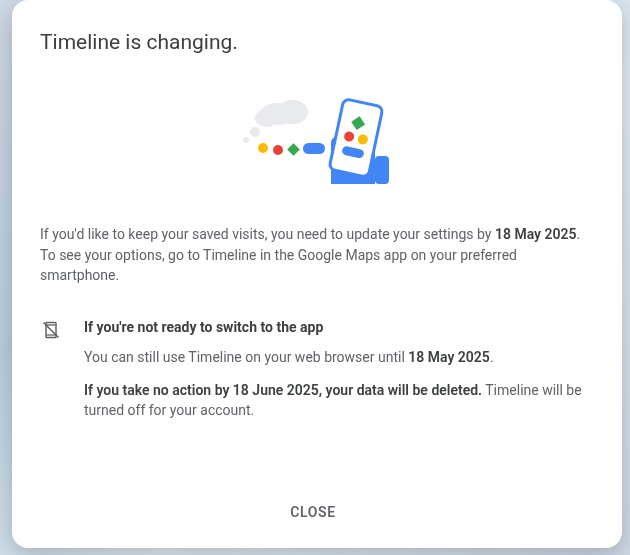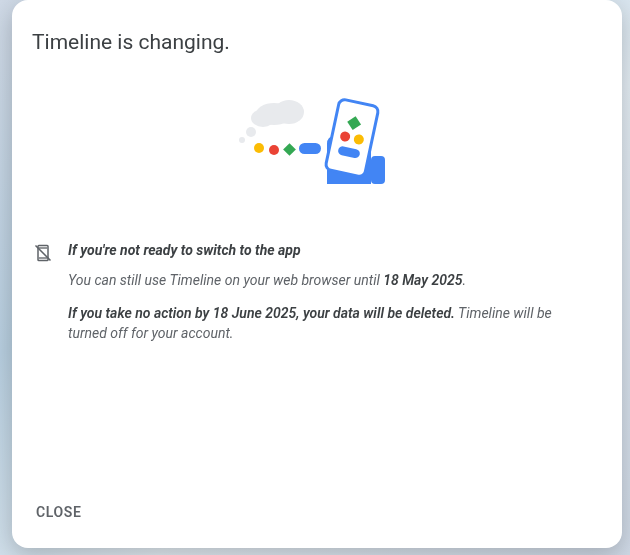--- a/index.html
+++ b/index.html
@@ -18,21 +18,21 @@
     }
     .dialog {
       position: absolute;
       top: 0;
       left: 12px;
       right: 8px;
       bottom: 7px;
       background: #fff;
       border-radius: 16px;
       box-shadow: 0 8px 24px rgba(0,0,0,0.22);
-      padding: 28px 36px 22px 20px;
+      padding: 28px 36px 22px 28px;
       display: flex;
       flex-direction: column;
       color: #3c4043;
     }
     .title-block {
       margin-bottom: 14px;
     }
     .title-line {
       font-size: 21px;
       font-weight: 400;
@@ -45,23 +45,22 @@
     }
     .para {
       font-size: 14px;
       line-height: 1.45;
       color: #5f6368;
       margin-bottom: 16px;
     }
     .para b { color: #3c4043; font-weight: 600; }
     .section-row {
       display: flex;
-      gap: 14px;
+      gap: 22px;
       margin-top: 18px;
-      font-style: italic;
     }
     .section-icon {
       flex-shrink: 0;
       width: 22px;
       height: 22px;
       display: flex;
       align-items: center;
       justify-content: center;
     }
     .section-body { flex: 1; }
@@ -74,21 +73,21 @@
     .sec-text {
       font-size: 14px;
       line-height: 1.45;
       color: #5f6368;
       margin-bottom: 12px;
     }
     .sec-text b { color: #3c4043; font-weight: 600; }
     .actions {
       margin-top: auto;
       display: flex;
-      justify-content: space-between;
+      justify-content: center;
       gap: 20px;
       padding-top: 10px;
     }
     .btn {
       background: none;
       border: none;
       font-family: inherit;
       font-size: 14px;
       font-weight: 600;
       letter-spacing: 0.6px;
@@ -134,20 +133,23 @@
         <g transform="rotate(12 133 42)">
           <rect x="127" y="22" width="10" height="10" transform="rotate(45 132 27)" fill="#34a853"></rect>
           <circle cx="126" cy="42" r="5" fill="#ea4335"></circle>
           <circle cx="140" cy="42" r="5" fill="#fbbc04"></circle>
           <rect x="122" y="52" width="22" height="9" rx="4.5" fill="#4285f4"></rect>
         </g>
       </g>
     </svg>
   </div>
 
+  <p class="para">
+    <span>If you'd like to keep your saved visits, you need to update your settings by </span><b>18 May 2025</b><span>. To see your options, go to Timeline in the Google Maps app on your preferred smartphone.</span>
+  </p>
 
 
   <div class="section-row">
     <div class="section-icon">
       <svg width="20" height="20" viewBox="0 0 24 24">
         <path fill="none" stroke="#5f6368" stroke-width="1.8" d="M7 3 h10 a1 1 0 0 1 1 1 v16 a1 1 0 0 1 -1 1 h-10 a1 1 0 0 1 -1 -1 v-16 a1 1 0 0 1 1 -1 Z"></path>
         <line x1="7" y1="6" x2="17" y2="6" stroke="#5f6368" stroke-width="1.6"></line>
         <line x1="7" y1="18" x2="17" y2="18" stroke="#5f6368" stroke-width="1.6"></line>
         <line x1="3" y1="3" x2="21" y2="21" stroke="#5f6368" stroke-width="1.8"></line>
       </svg>

